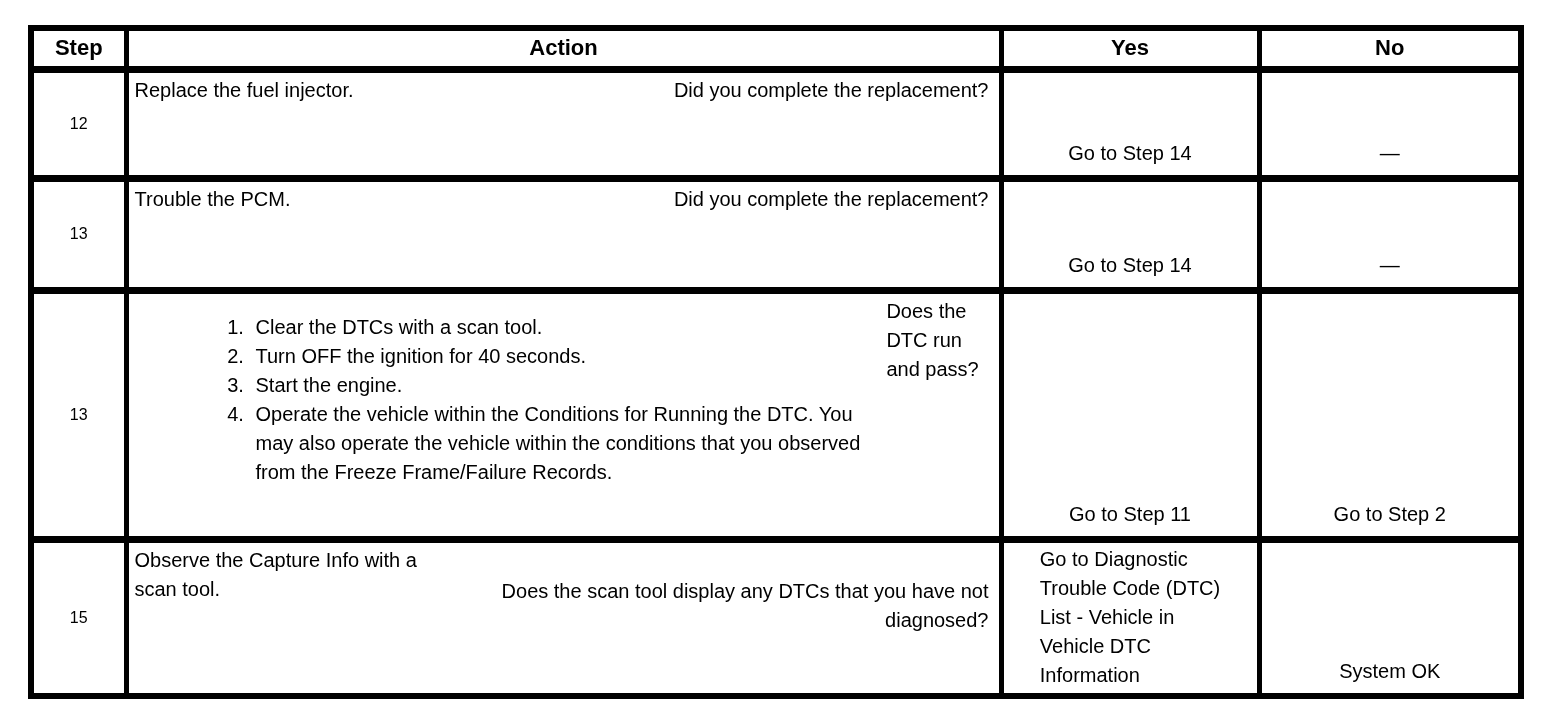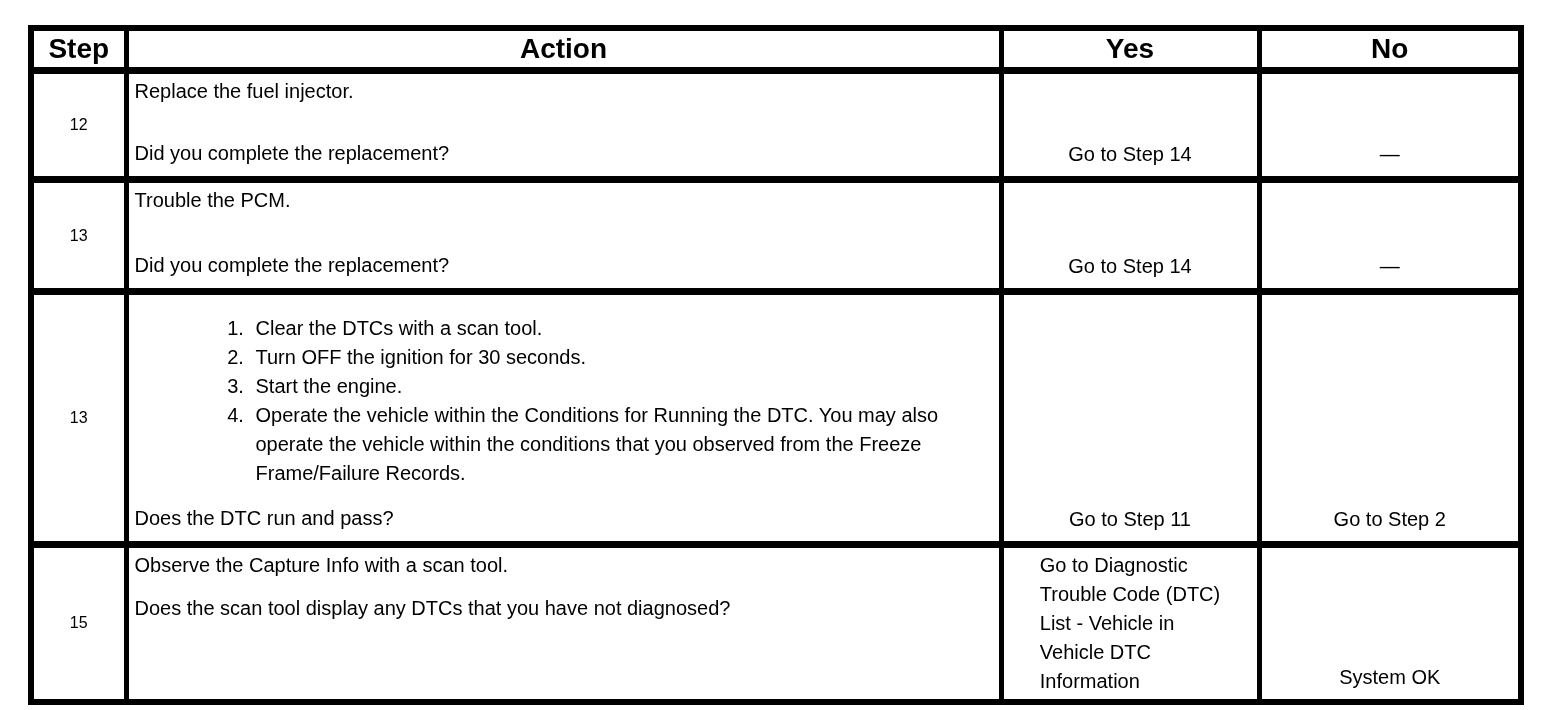--- a/index.html
+++ b/index.html
@@ -34,48 +34,47 @@
 
   th, td {
     border: 5px solid #000000;
     padding: 0;
     vertical-align: top;
     box-sizing: border-box;
   }
   thead th {
     height: 41px;
     border-bottom-width: 7px;
-    font-size: 28px;
+    font-size: 22px;
     font-weight: bold;
     text-align: center;
     vertical-align: middle;
     padding: 2px 0;
   }
   tr.r12 td { height: 109px; }
   tr.r13 td { height: 112px; border-top-width: 7px; }
   tr.r14 td { height: 249px; border-top-width: 7px; }
   tr.r15 td { height: 157px; border-top-width: 7px; }
 
   td.step-cell {
     text-align: center;
     vertical-align: middle;
     font-size: 16px;
   }
   .action-wrap {
     display: flex;
-    flex-direction: column;
     height: 100%;
     box-sizing: border-box;
     padding: 3px 10px 8px 6px;
     font-size: 20px;
     line-height: 29px;
     text-align: left;
   }
   .action-wrap.between { justify-content: space-between; }
-  .action-wrap.topgap .question { margin-top: 14px; }
+  .action-wrap.topgap .question { margin-top: 31px; text-align: right; }
   ol.action-list {
     margin: 16px;
     padding-left: 99px;
   }
   ol.action-list li {
     padding-left: 6px;
   }
   .cell-bottom {
     display: flex;
     height: 100%;
@@ -151,21 +150,21 @@
           <div class="cell-bottom">—</div>
         </td>
       </tr>
 
       <tr class="r14">
         <td class="step-cell">13</td>
         <td>
           <div class="action-wrap between">
             <ol class="action-list">
               <li>Clear the DTCs with a scan tool.</li>
-              <li>Turn OFF the ignition for 30 seconds.</li>
+              <li>Turn OFF the ignition for 40 seconds.</li>
               <li>Start the engine.</li>
               <li>Operate the vehicle within the Conditions for Running the DTC. You may also operate the vehicle within the conditions that you observed from the Freeze Frame/Failure Records.</li>
             </ol>
             <div class="question">Does the DTC run and pass?</div>
           </div>
         </td>
         <td>
           <div class="cell-bottom">Go to Step 11</div>
         </td>
         <td>

